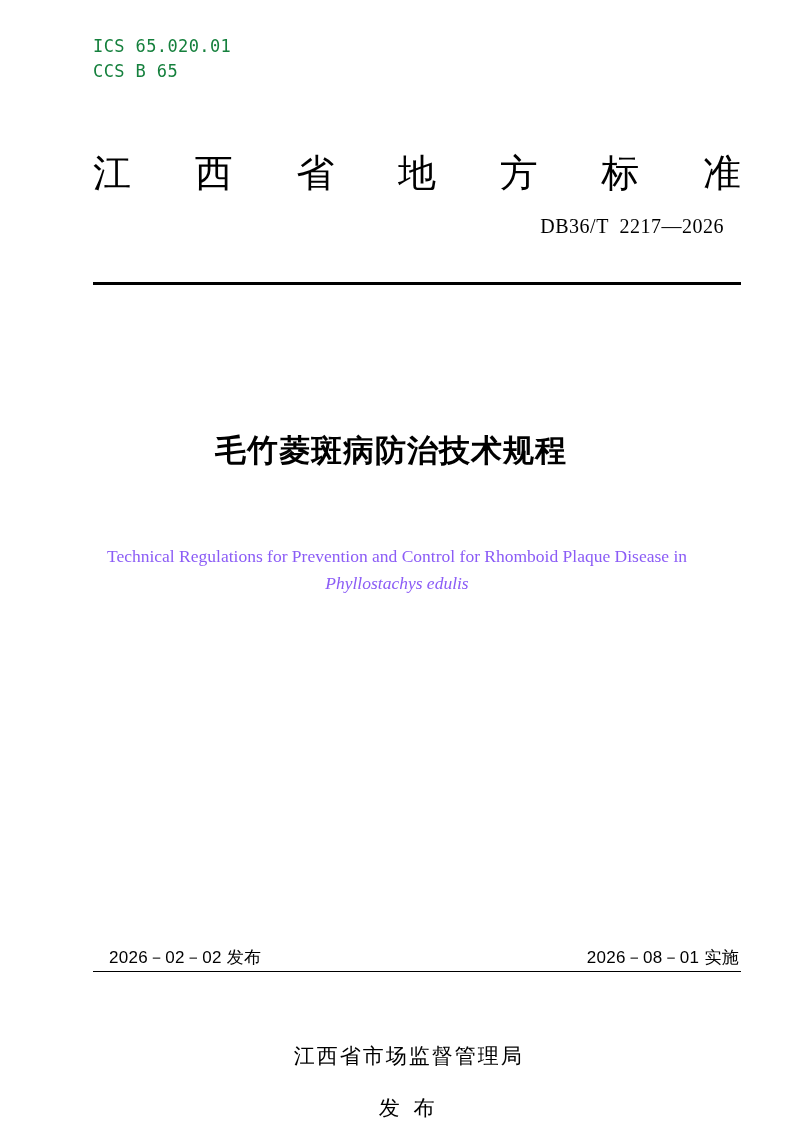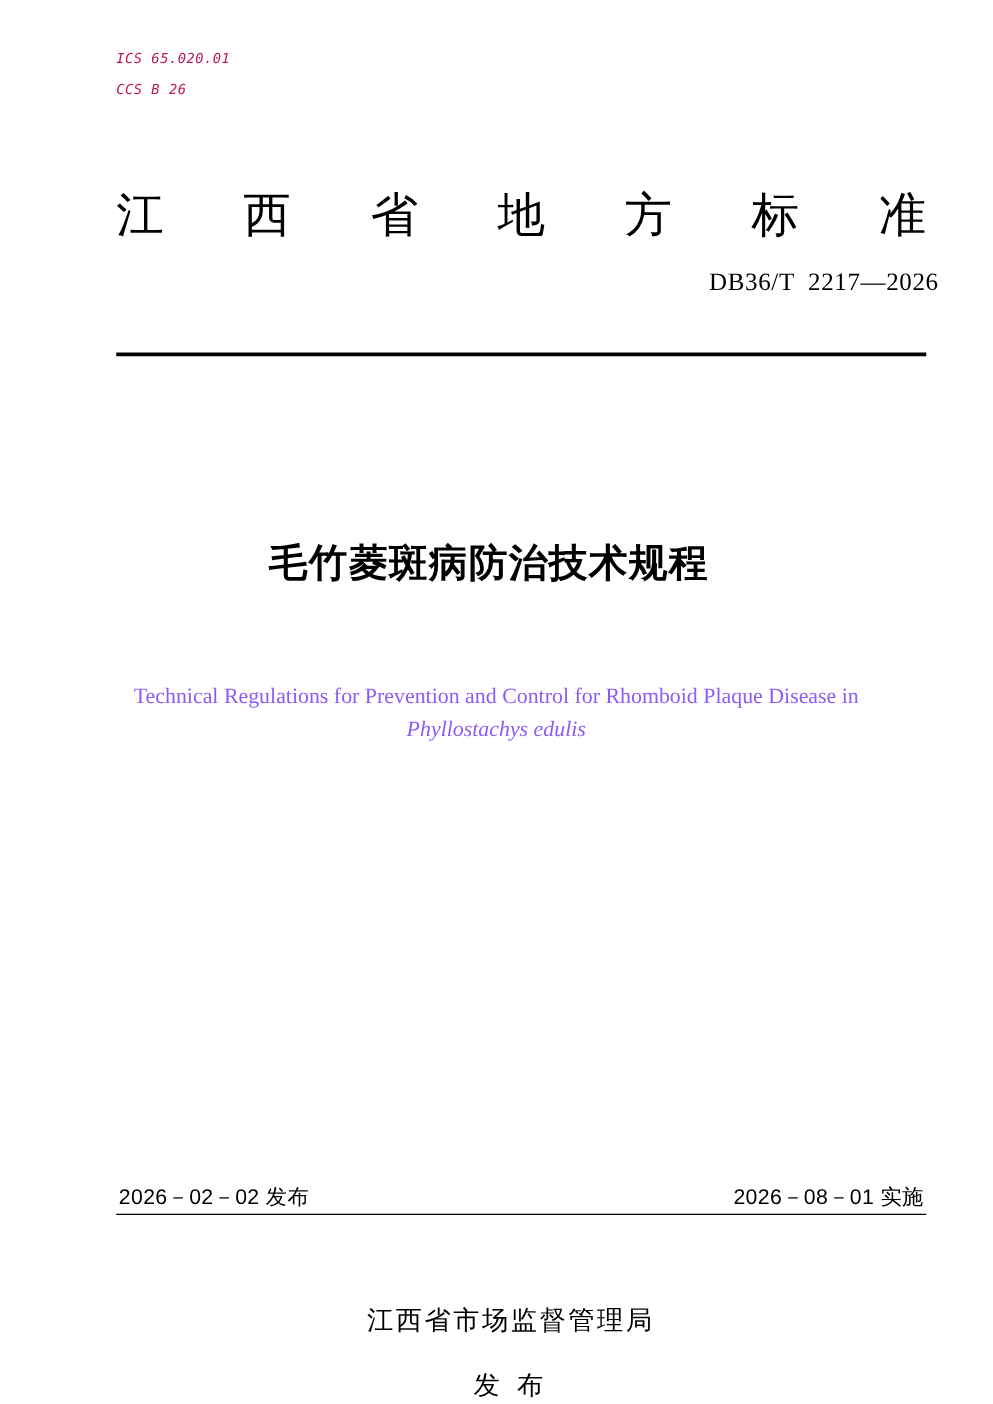--- a/index.html
+++ b/index.html
@@ -25,25 +25,24 @@
 
   
   .codes {
     position: absolute;
     left: 93px;
     top: 34px;
     line-height: 25px;
   }
   .code-line {
     font-family: "DejaVu Sans Mono", "Liberation Mono", monospace;
-    font-size: 11px;
+    font-size: 17px;
     letter-spacing: 0.4px;
-    color: #be185d;
-    white-space: pre;
-    font-style: italic;
+    color: #15803d;
+    white-space: pre;
   }
 
   
   .emblem {
     position: absolute;
     right: 54px;
     top: 68px;
     font-family: "Liberation Serif", "DejaVu Serif", serif;
     font-weight: bold;
     font-size: 62px;
@@ -65,21 +64,21 @@
     justify-content: space-between;
     color: #000;
   }
   .province-line span {
     display: inline-block;
   }
 
   
   .std-number {
     position: absolute;
-    right: 43px;
+    right: 70px;
     top: 215px;
     font-family: "Liberation Serif", "DejaVu Serif", serif;
     font-size: 20px;
     letter-spacing: 0.5px;
     color: #000;
     white-space: pre;
   }
 
   
   .rule-top {
@@ -123,21 +122,21 @@
     color: #8b5cf6;
   }
   .title-en .species {
     font-style: italic;
     margin-top: 12px;
   }
 
   
   .date-issue {
     position: absolute;
-    left: 95px;
+    left: 109px;
     top: 946px;
     font-size: 17px;
     letter-spacing: 0.3px;
     white-space: pre;
     color: #000;
   }
   .date-effective {
     position: absolute;
     right: 55px;
     top: 946px;
@@ -170,21 +169,21 @@
     letter-spacing: 4px;
   }
 </style>
 </head>
 <body>
 
 <div class="page">
 
   <div class="codes">
     <div class="code-line">ICS 65.020.01</div>
-    <div class="code-line">CCS B 26</div>
+    <div class="code-line">CCS B 65</div>
   </div>
 
 
   <div class="province-line">
     <span>江</span>
     <span>西</span>
     <span>省</span>
     <span>地</span>
     <span>方</span>
     <span>标</span>

